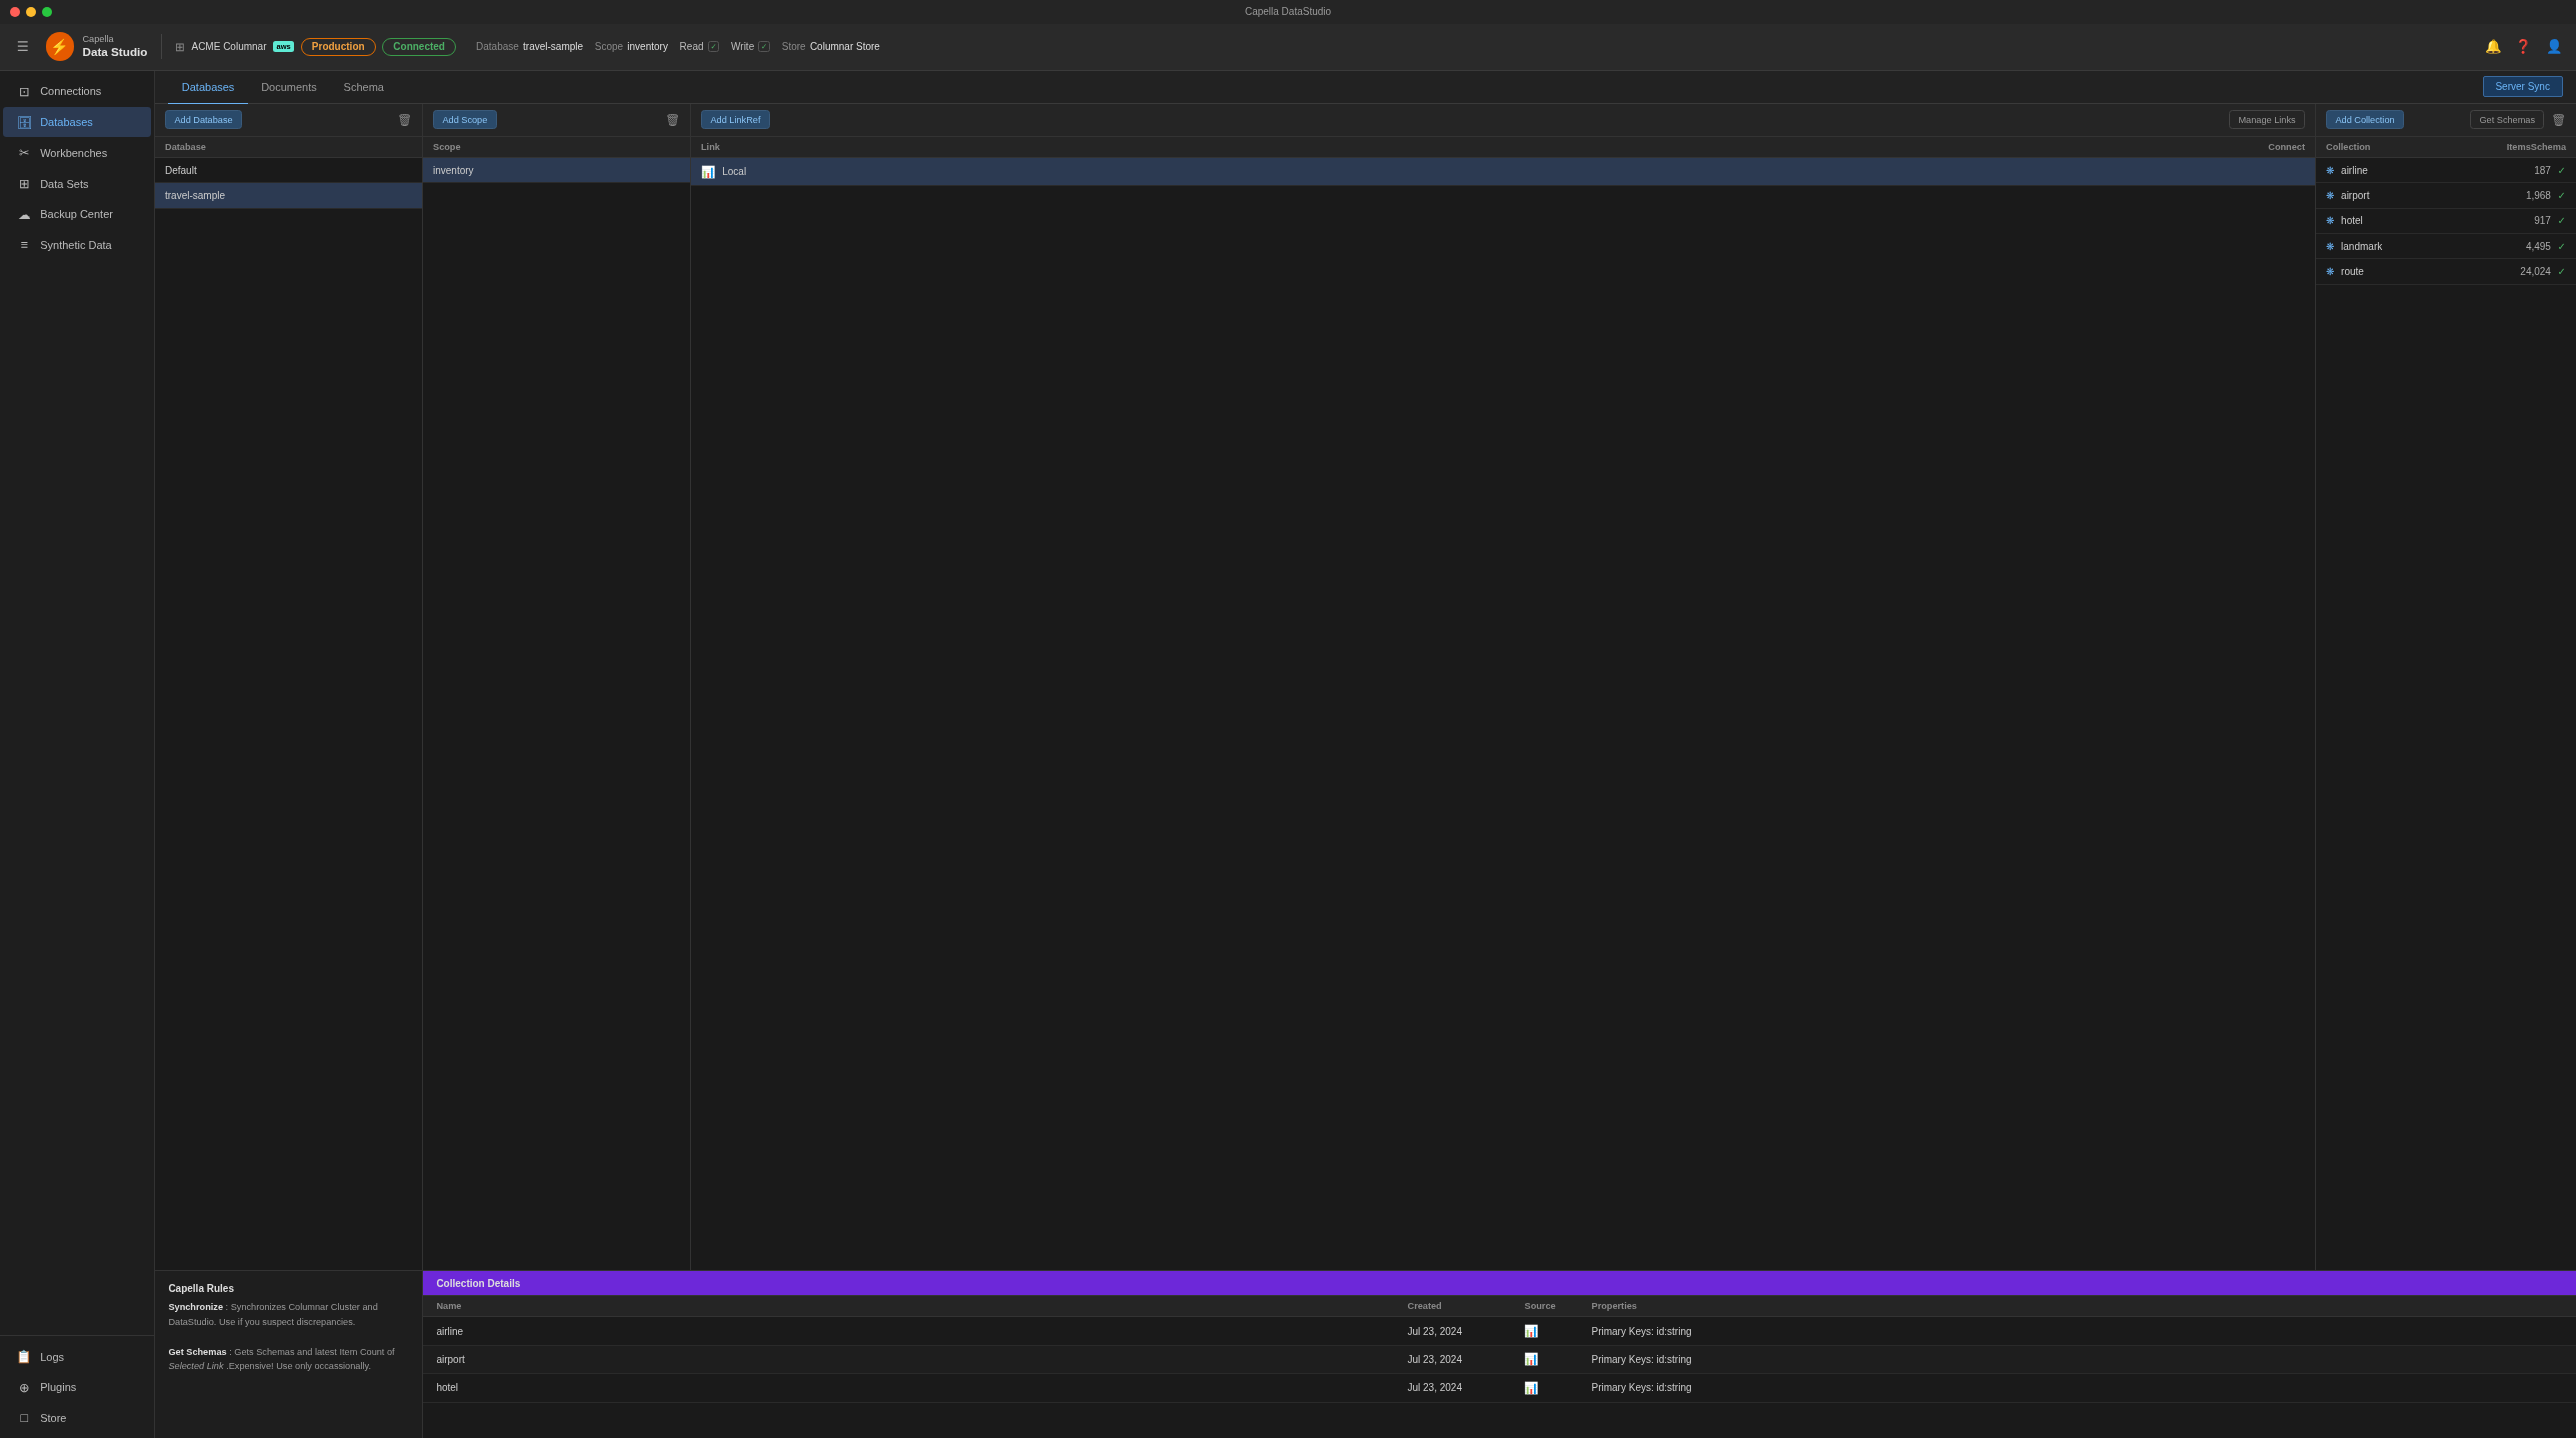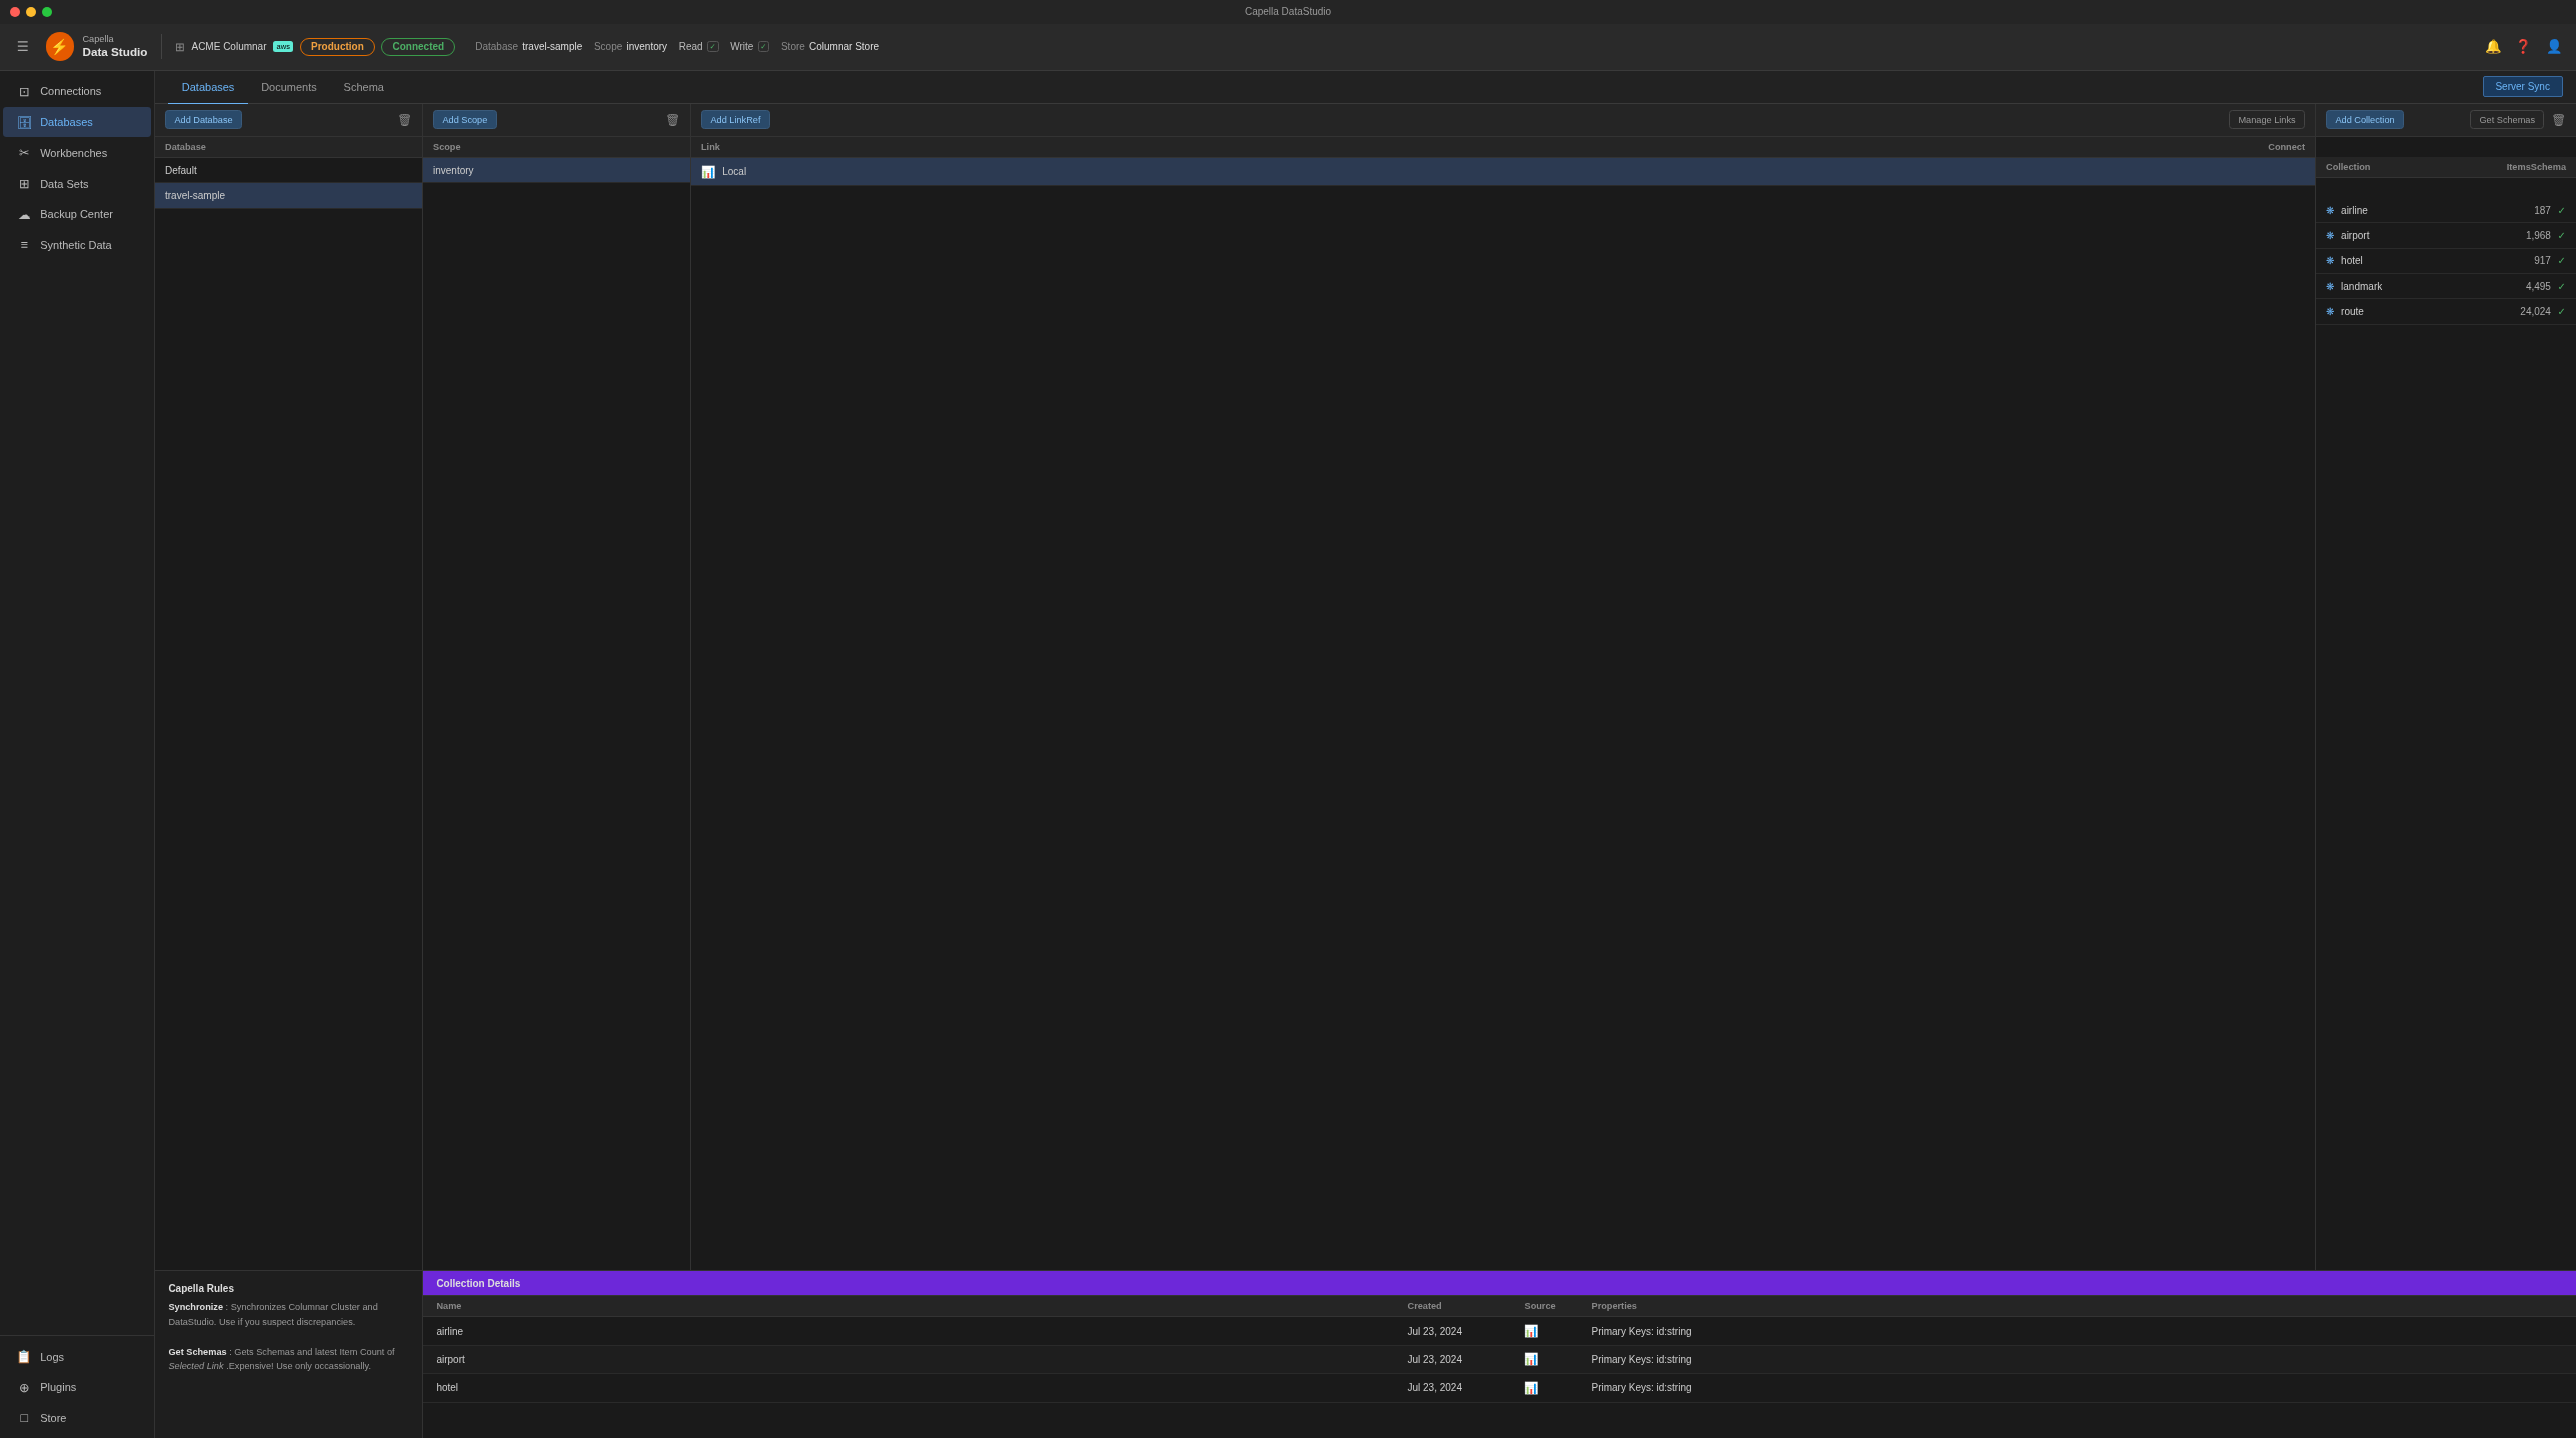--- a/index.html
+++ b/index.html
@@ -78,21 +78,21 @@
     .header-info {
       display: flex;
       align-items: center;
       gap: 6.7px;
       font-size: 10px;
     }
     .header-info .aws-badge {
       background: #5eead4;
       color: #000;
       font-size: 7.5px;
-      font-weight: normal;
+      font-weight: bold;
       padding: 0.8px 3.4px;
       border-radius: 2.5px;
     }
     .col-icon { font-size: 11.7px; color: #888; }
 
     .env-badge {
       padding: 2.5px 10px;
       border-radius: 17px;
       font-size: 10px;
       font-weight: 600;
@@ -196,21 +196,21 @@
     
     .panel {
       display: flex;
       flex-direction: column;
       border-right: 0.8px solid #333;
       overflow: hidden;
     }
     .panel-db { width: 268px; flex-shrink: 0; }
     .panel-scope { width: 268px; flex-shrink: 0; }
     .panel-link { flex: 1; min-width: 252px; }
-    .panel-collection { width: 260px; flex-shrink: 0; border-right: none; gap: 20px; }
+    .panel-collection { width: 260px; flex-shrink: 0; border-right: none; }
 
     .panel-header {
       display: flex;
       align-items: center;
       padding: 6.7px 10px;
       background: #252525;
       border-bottom: 0.8px solid #333;
       gap: 6.7px;
     }
     .panel-header-btn {

